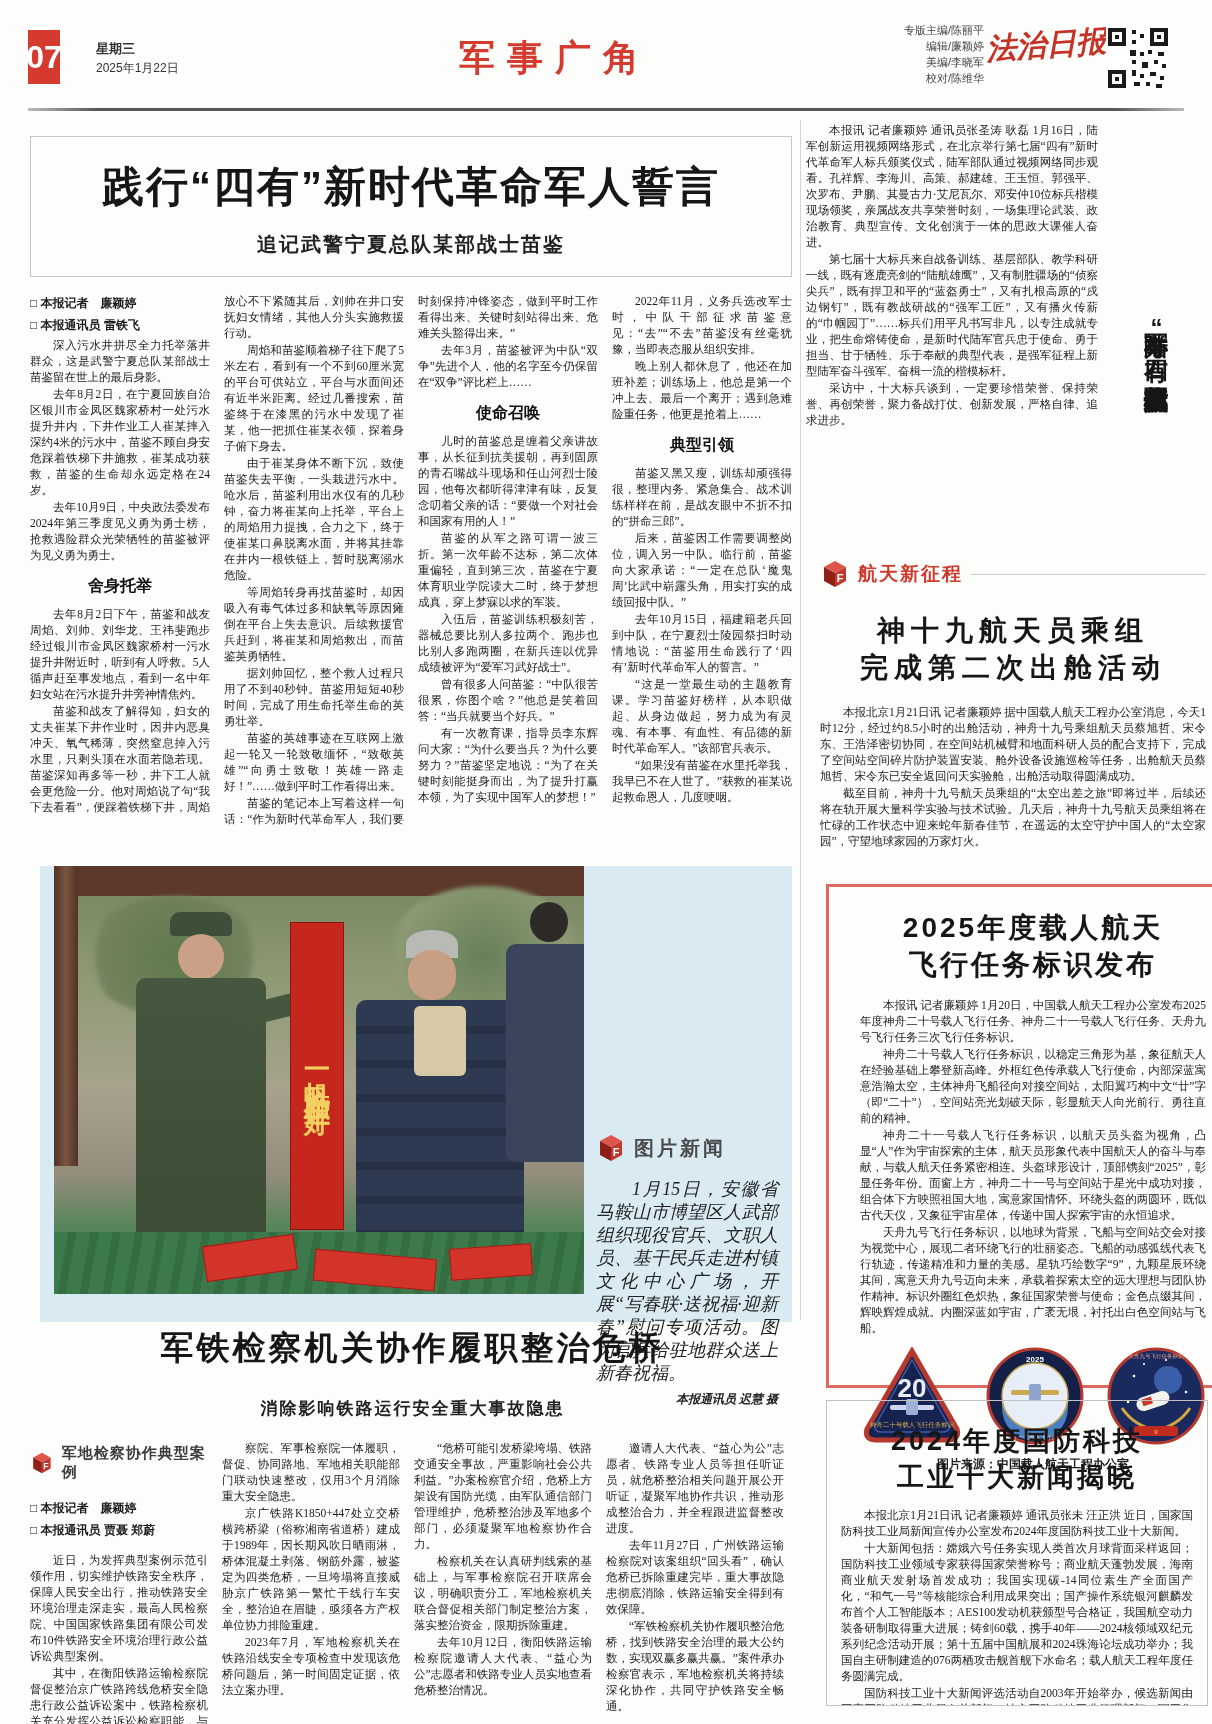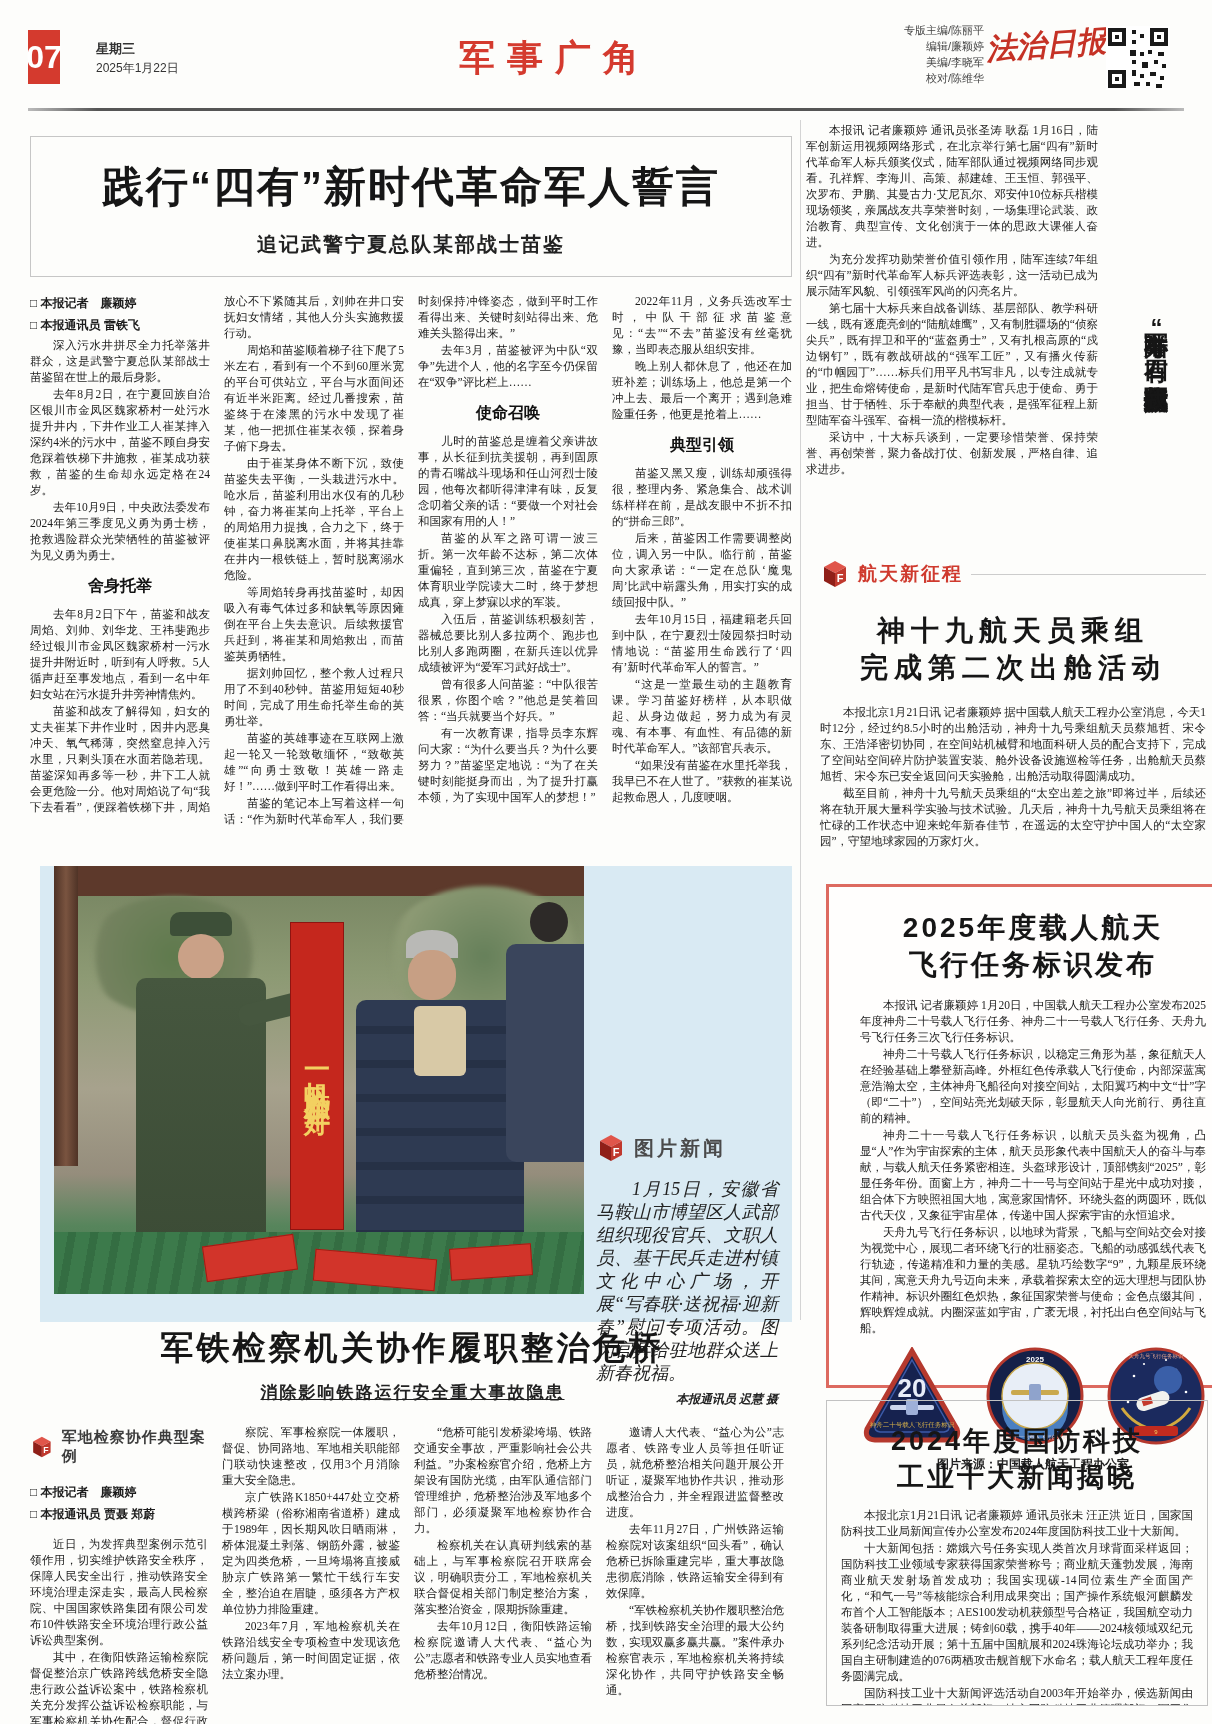--- a/index.html
+++ b/index.html
@@ -78,21 +78,21 @@
             background:repeating-linear-gradient(100deg,#3c7a4b 0 14px,#346d42 14px 22px);}
   .ph-paper{background:#d2342a;border:1px solid #9e1d14;}
   .caption-panel{left:556px;top:0;width:182px;height:100%;}
   .photo-label-text{font:bold 20px "Liberation Sans",sans-serif;color:#4a4a4a;letter-spacing:3px;}
   .photo-caption{margin-top:16px;font-style:italic;font-size:18px;line-height:23px;
                  text-indent:2em;text-align:justify;color:#222;}
   .photo-credit{margin-top:6px;text-align:right;font:bold italic 12px "Liberation Serif",serif;color:#222;}
   
   .rail-article{left:30px;top:1326px;width:765px;height:398px;overflow:hidden;}
   .rail-h1{text-align:center;font:bold 33px "Liberation Sans",sans-serif;letter-spacing:3px;color:#161616;}
-  .rail-h2{text-align:center;font:bold 17px "Liberation Sans",sans-serif;letter-spacing:2px;margin-top:10px;color:#222;text-decoration:underline;}
+  .rail-h2{text-align:center;font:bold 17px "Liberation Sans",sans-serif;letter-spacing:2px;margin-top:26px;color:#222;}
   .rail-cols{margin-top:20px;display:flex;gap:14px;}
   .rail-col{width:178px;}
   .rail-label-text{font:bold 15px "Liberation Sans",sans-serif;color:#3c3c3c;letter-spacing:1px;}
 </style>
 </head>
 <body>
 
 <div id="page">
 
   <div class="abs pagenum">07</div>
@@ -175,21 +175,20 @@
         <p>苗鉴又黑又瘦，训练却顽强得很，整理内务、紧急集合、战术训练样样在前，是战友眼中不折不扣的“拼命三郎”。</p>
         <p>后来，苗鉴因工作需要调整岗位，调入另一中队。临行前，苗鉴向大家承诺：“一定在总队‘魔鬼周’比武中崭露头角，用实打实的成绩回报中队。”</p>
         <p>去年10月15日，福建籍老兵回到中队，在宁夏烈士陵园祭扫时动情地说：“苗鉴用生命践行了‘四有’新时代革命军人的誓言。”</p>
         <p>“这是一堂最生动的主题教育课。学习苗鉴好榜样，从本职做起、从身边做起，努力成为有灵魂、有本事、有血性、有品德的新时代革命军人。”该部官兵表示。</p>
         <p>“如果没有苗鉴在水里托举我，我早已不在人世了。”获救的崔某说起救命恩人，几度哽咽。</p>
       </div>
   </div>
 
   <div class="abs army-article body-text">
       <p>本报讯 记者廉颖婷 通讯员张圣涛 耿磊 1月16日，陆军创新运用视频网络形式，在北京举行第七届“四有”新时代革命军人标兵颁奖仪式，陆军部队通过视频网络同步观看。孔祥辉、李海川、高策、郝建雄、王玉恒、郭强平、次罗布、尹鹏、其曼古力·艾尼瓦尔、邓安仲10位标兵楷模现场领奖，亲属战友共享荣誉时刻，一场集理论武装、政治教育、典型宣传、文化创演于一体的思政大课催人奋进。</p>
-      <p>为充分发挥功勋荣誉价值引领作用，陆军连续7年组织“四有”新时代革命军人标兵评选表彰，这一活动已成为展示陆军风貌、引领强军风尚的闪亮名片。</p>
       <p>第七届十大标兵来自战备训练、基层部队、教学科研一线，既有逐鹿亮剑的“陆航雄鹰”，又有制胜疆场的“侦察尖兵”，既有捍卫和平的“蓝盔勇士”，又有扎根高原的“戍边钢钉”，既有教战研战的“强军工匠”，又有播火传薪的“巾帼园丁”……标兵们用平凡书写非凡，以专注成就专业，把生命熔铸使命，是新时代陆军官兵忠于使命、勇于担当、甘于牺牲、乐于奉献的典型代表，是强军征程上新型陆军奋斗强军、奋楫一流的楷模标杆。</p>
       <p>采访中，十大标兵谈到，一定要珍惜荣誉、保持荣誉、再创荣誉，聚力备战打仗、创新发展，严格自律、追求进步。</p>
     </div>
   <div class="abs vertical-headline">
     <span>陆军举办“四有”新时代革命军人标兵颁奖仪式</span>
   </div>
 
   <div class="abs space-section">
     <div class="label-row">
       <svg width="30" height="28" viewBox="0 0 30 28">

